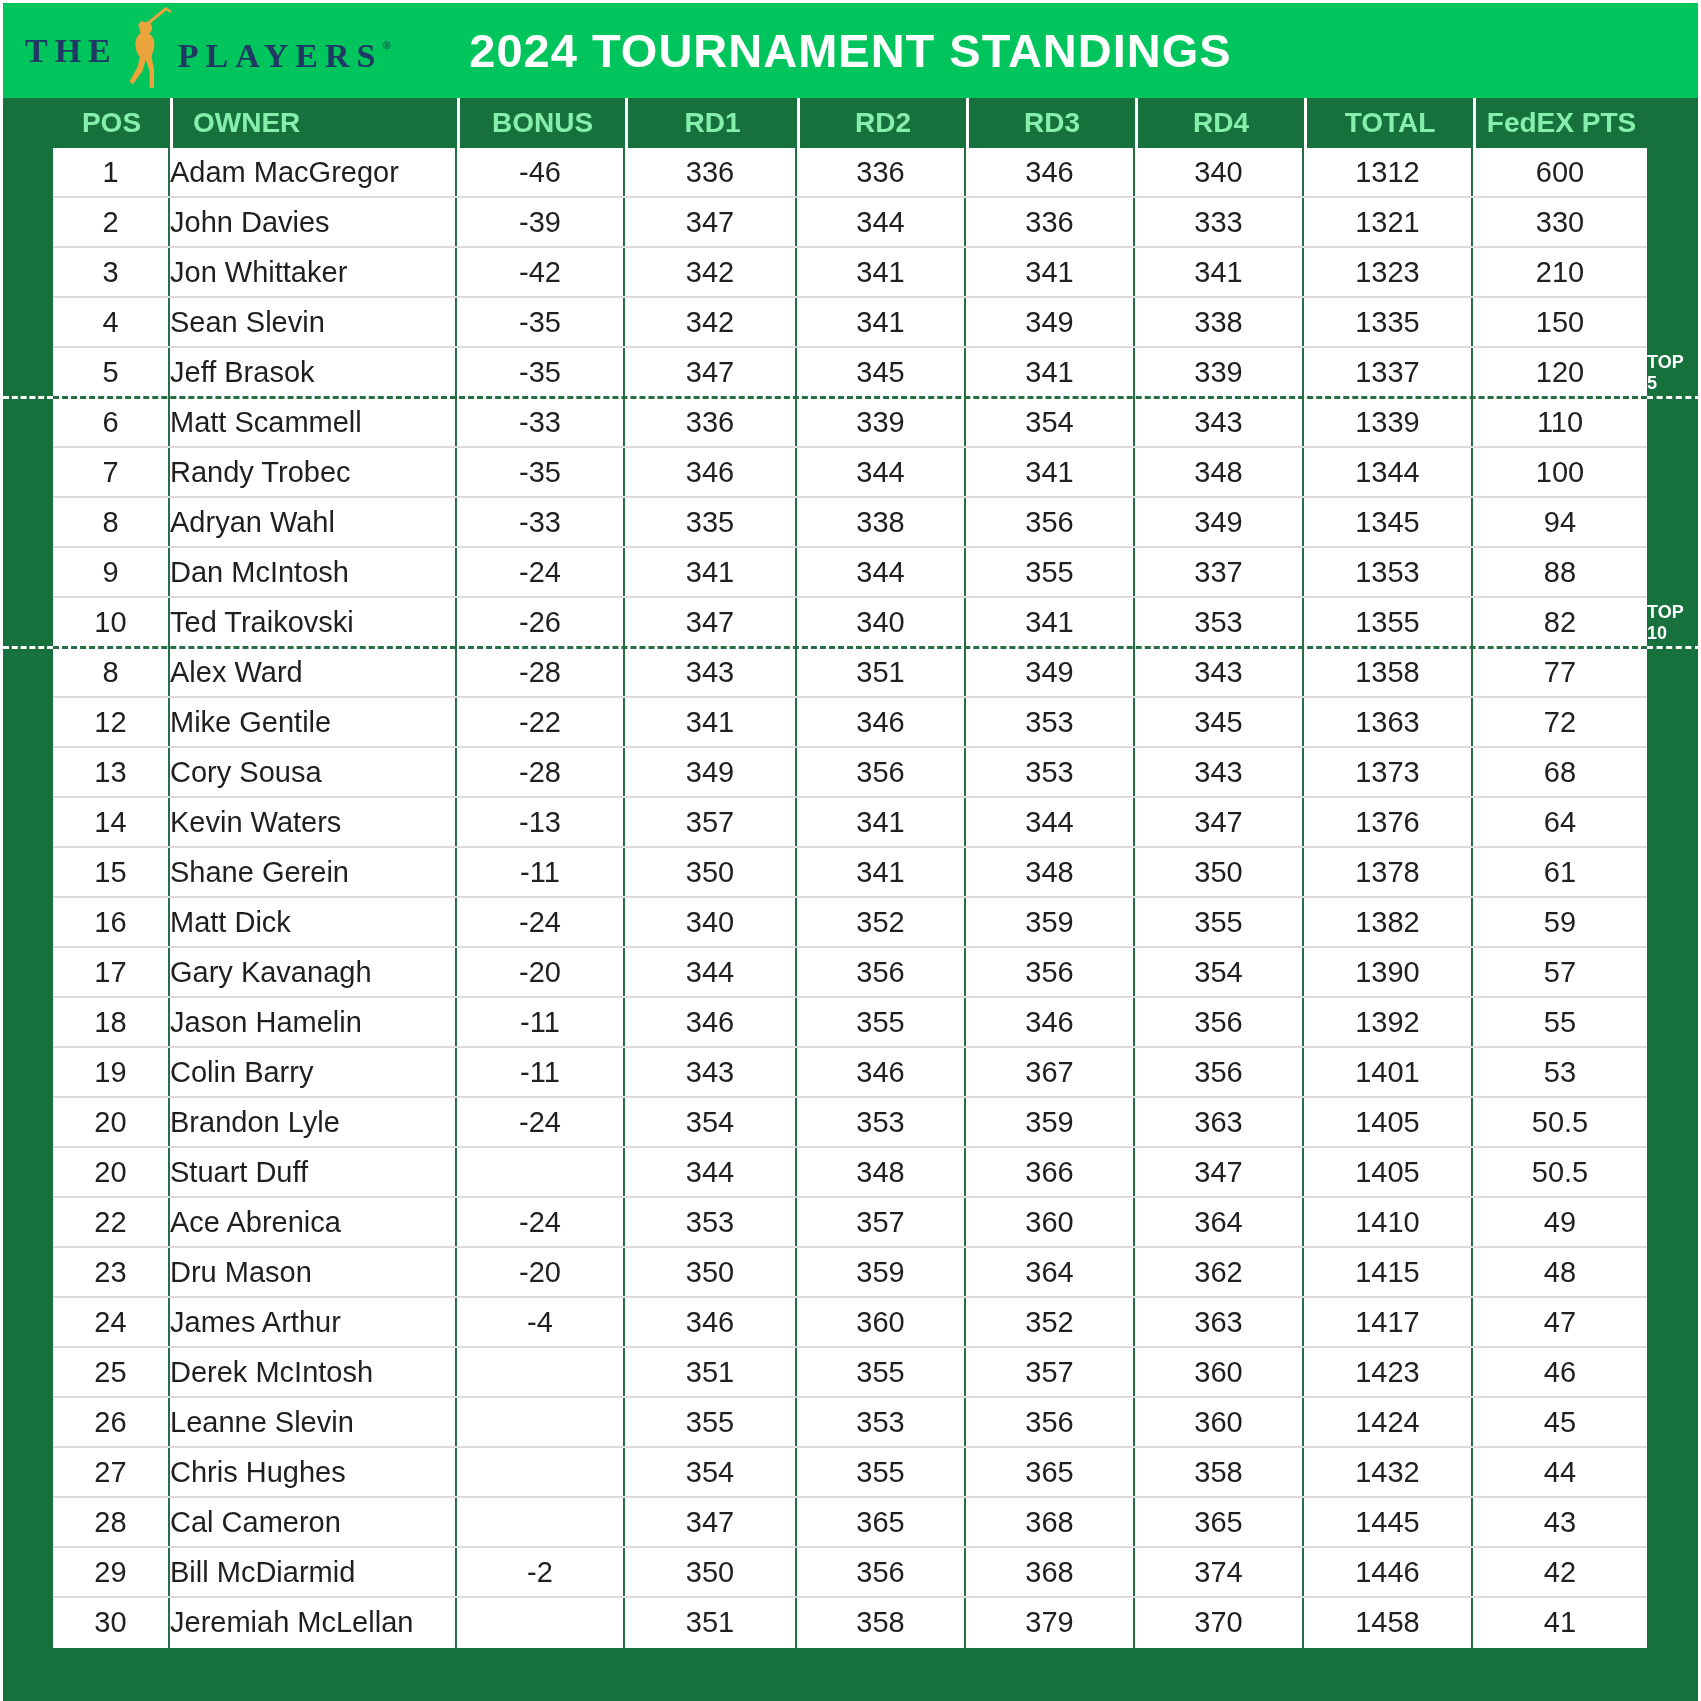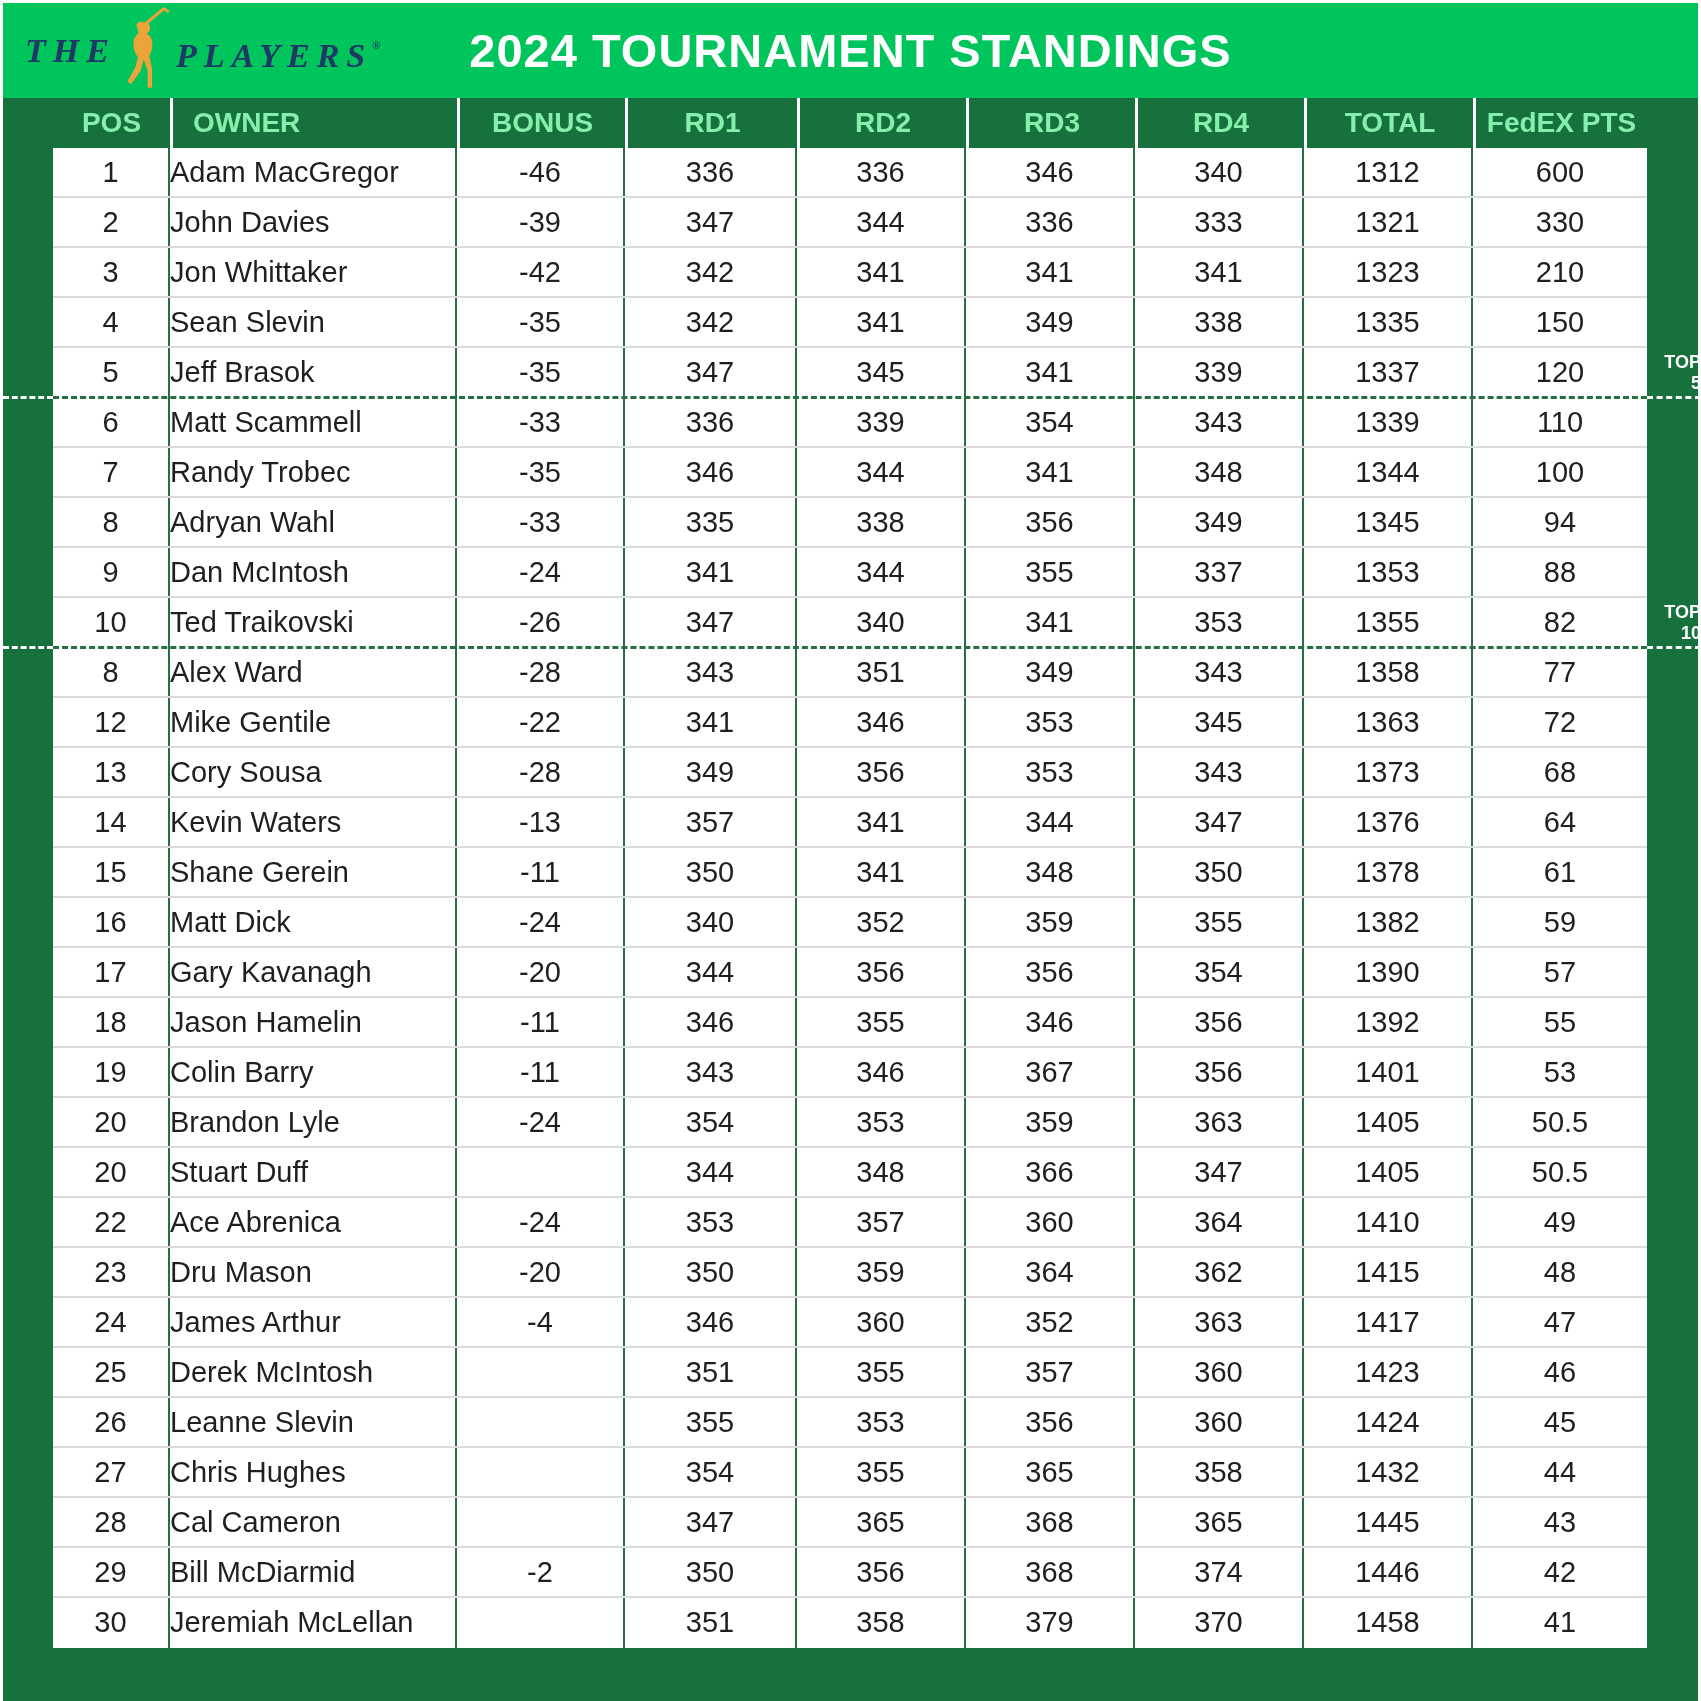--- a/index.html
+++ b/index.html
@@ -13,21 +13,21 @@
     position:absolute;top:3px;left:3px;right:3px;bottom:0;
     background:var(--dark-green,#17713C);
   }
   
   .banner{
     position:absolute;top:0;left:0;right:0;height:95px;
     background:var(--banner-green,#00C45C);
   }
   .logo{
     position:absolute;left:22px;top:0;height:95px;
-    display:flex;align-items:center;font-style:italic;
+    display:flex;align-items:center;
   }
   .logo-word{
     font-family:"Liberation Serif","DejaVu Serif",serif;
     color:var(--navy,#1F3864);
     font-size:34px;letter-spacing:7px;font-weight:600;line-height:95px;
   }
   .golfer{width:54px;height:88px;margin:0 4px 4px 2px;flex:0 0 auto;}
   .tm{
     font-family:"Liberation Serif","DejaVu Serif",serif;
     color:var(--navy,#1F3864);font-size:11px;vertical-align:18px;letter-spacing:0;
@@ -69,21 +69,21 @@
     font-size:29px;line-height:48px;text-align:center;
     overflow:hidden;white-space:nowrap;
   }
   .tcell:last-child{border-right:none;}
   .tcell.owner{text-align:left;}
   
   .dash-table{position:absolute;left:50px;width:1594px;height:0;border-top:3px dashed var(--grid-green,#1E7145);}
   .dash-margin{position:absolute;height:0;border-top:3px dashed #ffffff;}
   
   .top-badge{
-    position:absolute;left:1644px;width:54px;text-align:right;
+    position:absolute;left:1644px;width:54px;text-align:left;
     color:#ffffff;font-weight:bold;font-size:18px;line-height:21px;
   }
   .bottom-strip{position:absolute;left:0;right:0;top:1645px;bottom:0;background:var(--dark-green,#17713C);}
 </style>
 </head>
 <body>
 
 <div class="page">
 
   <div class="banner">

